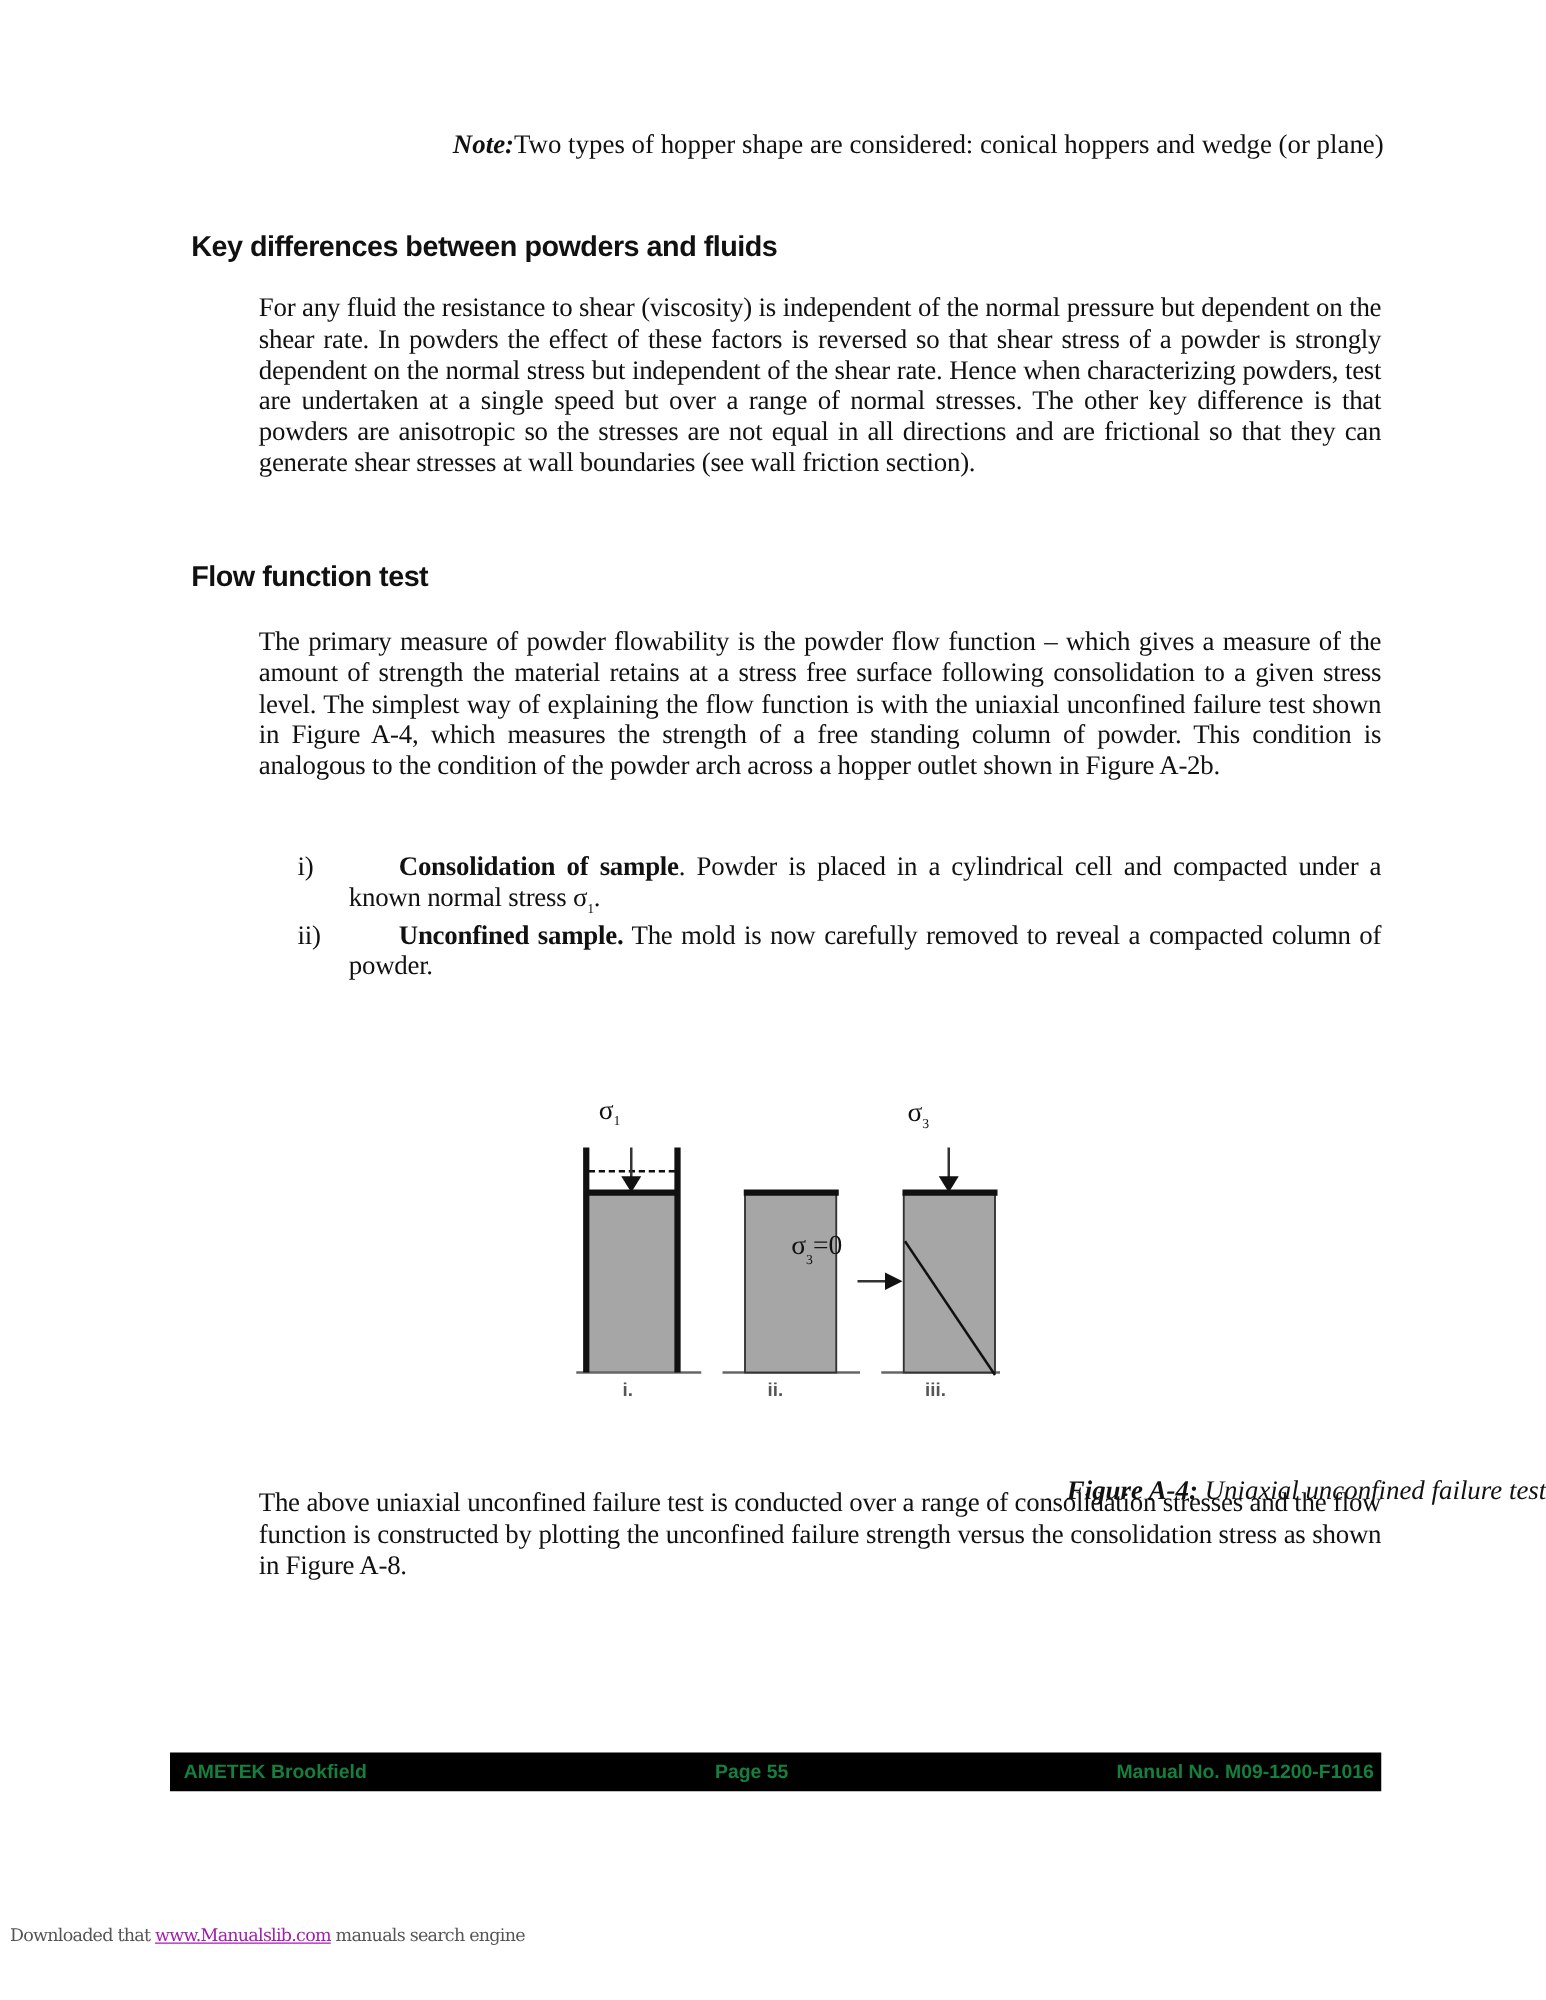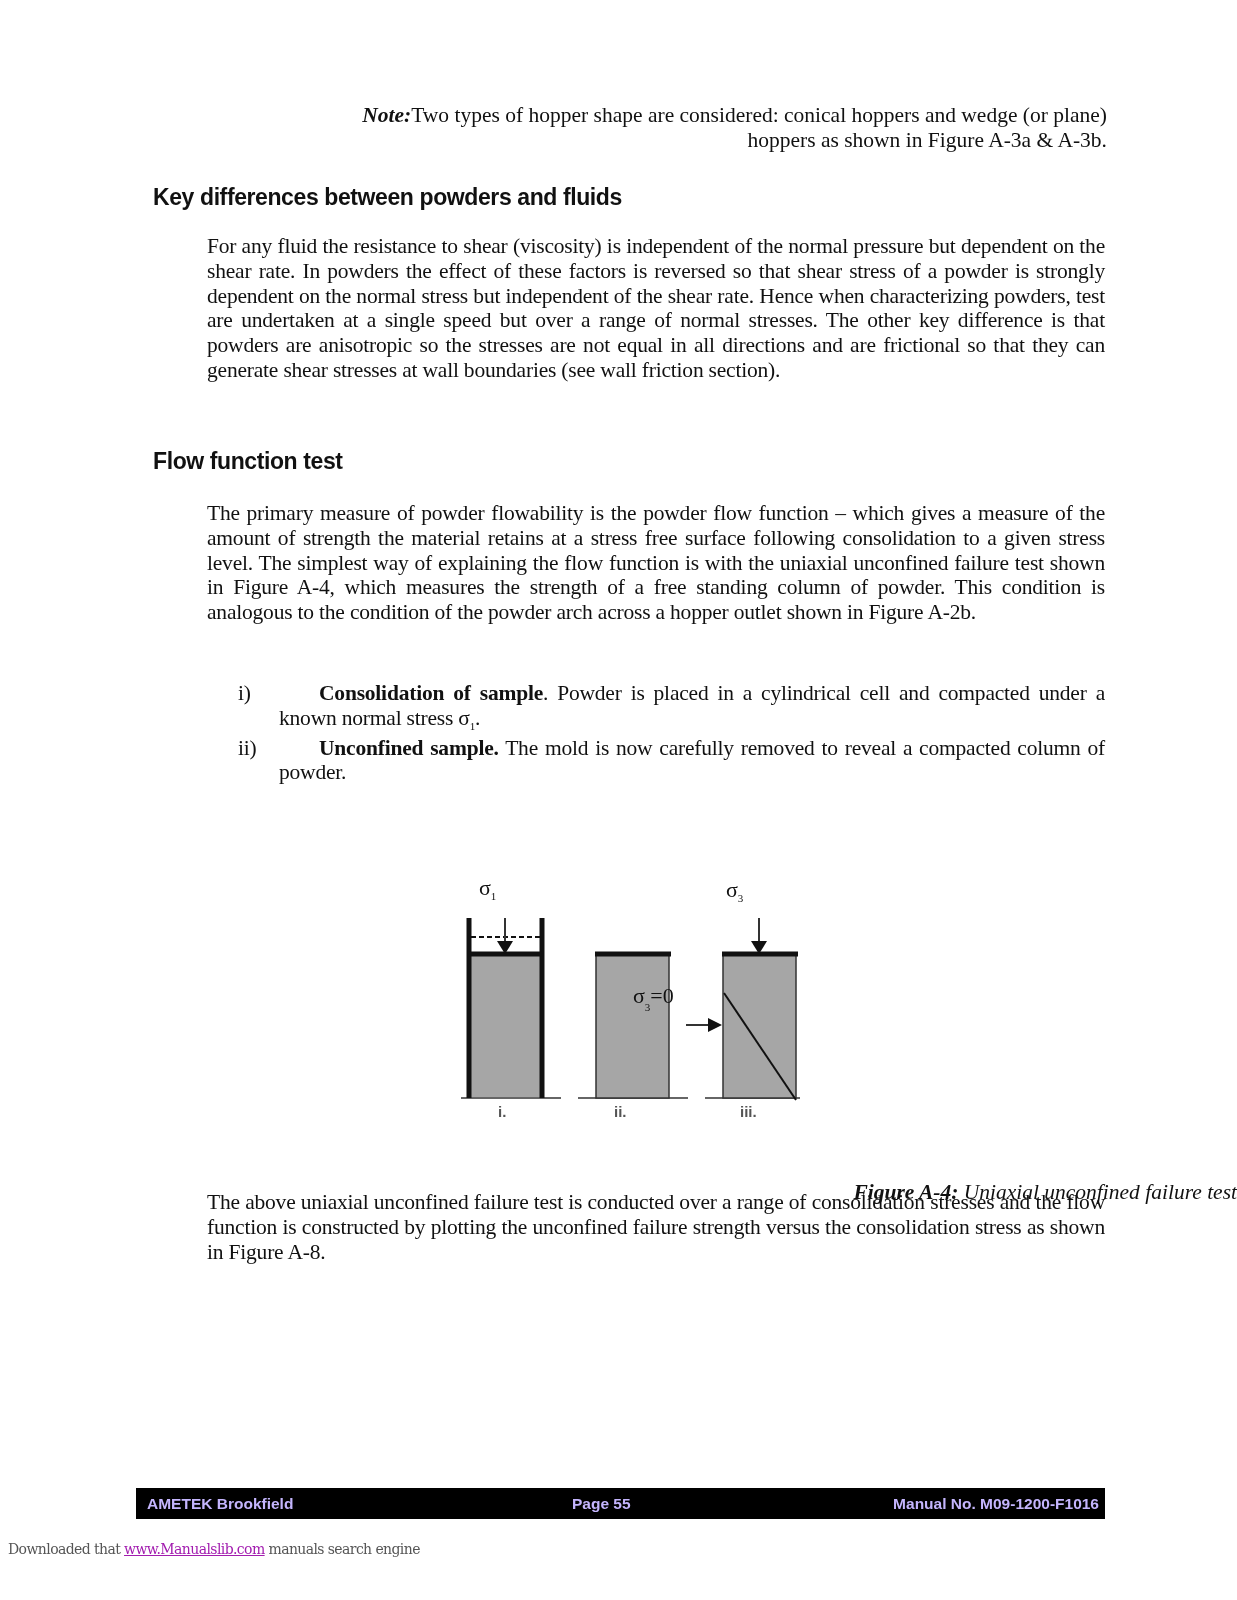--- a/index.html
+++ b/index.html
@@ -10,31 +10,30 @@
   .note .l2 { padding-left: 72px; }
   .heading { position: absolute; left: 153px; font-family: "Liberation Sans", sans-serif; font-weight: bold; font-size: 23px; letter-spacing: -0.4px; }
   .list { position: absolute; left: 238px; width: 867px; font-family: "Liberation Serif", serif; font-size: 21.5px; line-height: 24.8px; }
   .li { position: relative; padding-left: 41px; text-align: justify; margin-bottom: 5px; letter-spacing: -0.2px; }
   .li .num { position: absolute; left: 0; top: 0; }
   .li b { font-weight: bold; margin-left: 40px; }
   sub { font-size: 11px; vertical-align: -5px; line-height: 0; }
   .figure { position: absolute; left: 430px; top: 865px; width: 380px; height: 260px; }
   .caption { position: absolute; left: 0; width: 1237px; top: 1180px; text-align: right; font-family: "Liberation Serif", serif; font-size: 21.5px; font-style: italic; }
   .caption b { font-weight: bold; }
-  .footer { position: absolute; left: 136px; top: 1488px; width: 969px; height: 31px; background: #000; color: #c4b5fd; font-family: "Liberation Sans", sans-serif; font-weight: bold; font-size: 15.5px; }
+  .footer { position: absolute; left: 136px; top: 1402px; width: 969px; height: 31px; background: #000; color: #15803d; font-family: "Liberation Sans", sans-serif; font-weight: bold; font-size: 15.5px; }
   .footer span { position: absolute; top: 7px; }
   .dl { position: absolute; left: 8px; top: 1541px; font-family: "DejaVu Serif", serif; font-size: 14px; color: #555; letter-spacing: -0.6px; }
   .dl a { color: #a21caf; text-decoration: underline; }
 </style>
 </head>
 <body>
 
 <div class="note">
   <div><span class="lbl">Note:</span><span>Two types of hopper shape are considered:  conical hoppers and wedge (or plane)</span></div>
-  <div class="l2">hoppers as shown in Figure A-3a &amp; A-3b.</div>
 </div>
 
 <div class="heading" style="top:184px;">Key differences between powders and fluids</div>
 <div class="para" style="top:234px;">For any fluid the resistance to shear (viscosity) is independent of the normal pressure but dependent on the shear rate.  In powders the effect of these factors is reversed so that shear stress of a powder is strongly dependent on the normal stress but independent of the shear rate.  Hence when characterizing powders, test are undertaken at a single speed but over a range of normal stresses.  The other key difference is that powders are anisotropic so the stresses are not equal in all directions and are frictional so that they can generate shear stresses at wall boundaries (see wall friction section).</div>
 
 <div class="heading" style="top:448px;">Flow function test</div>
 <div class="para" style="top:501px;">The primary measure of powder flowability is the powder flow function – which gives a measure of the amount of strength the material retains at a stress free surface following consolidation to a given stress level.  The simplest way of explaining the flow function is with the uniaxial unconfined failure test shown in Figure A-4, which measures the strength of a free standing column of powder.  This condition is analogous to the condition of the powder arch across a hopper outlet shown in Figure A-2b.</div>
 
 <div class="list" style="top:681px;">
   <div class="li">

